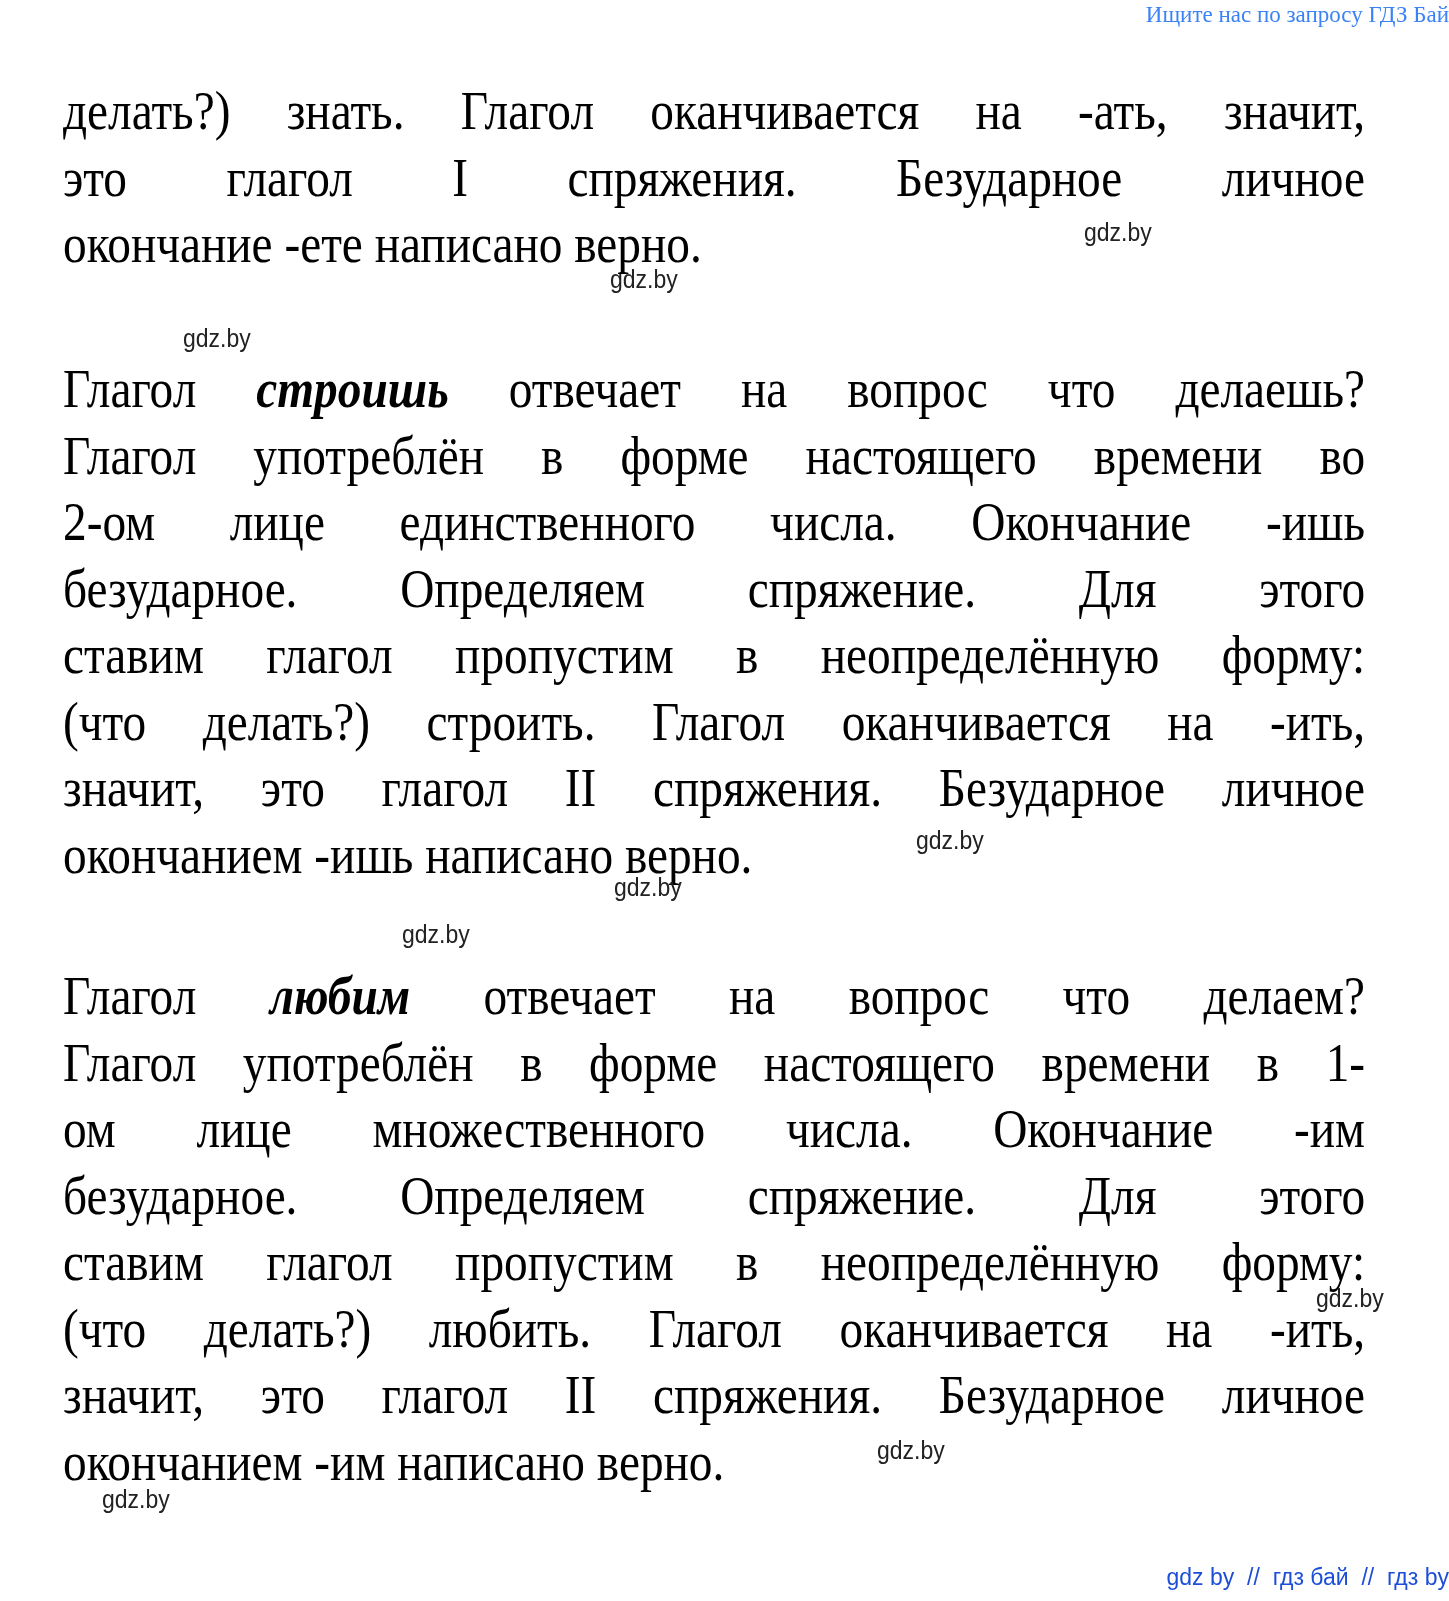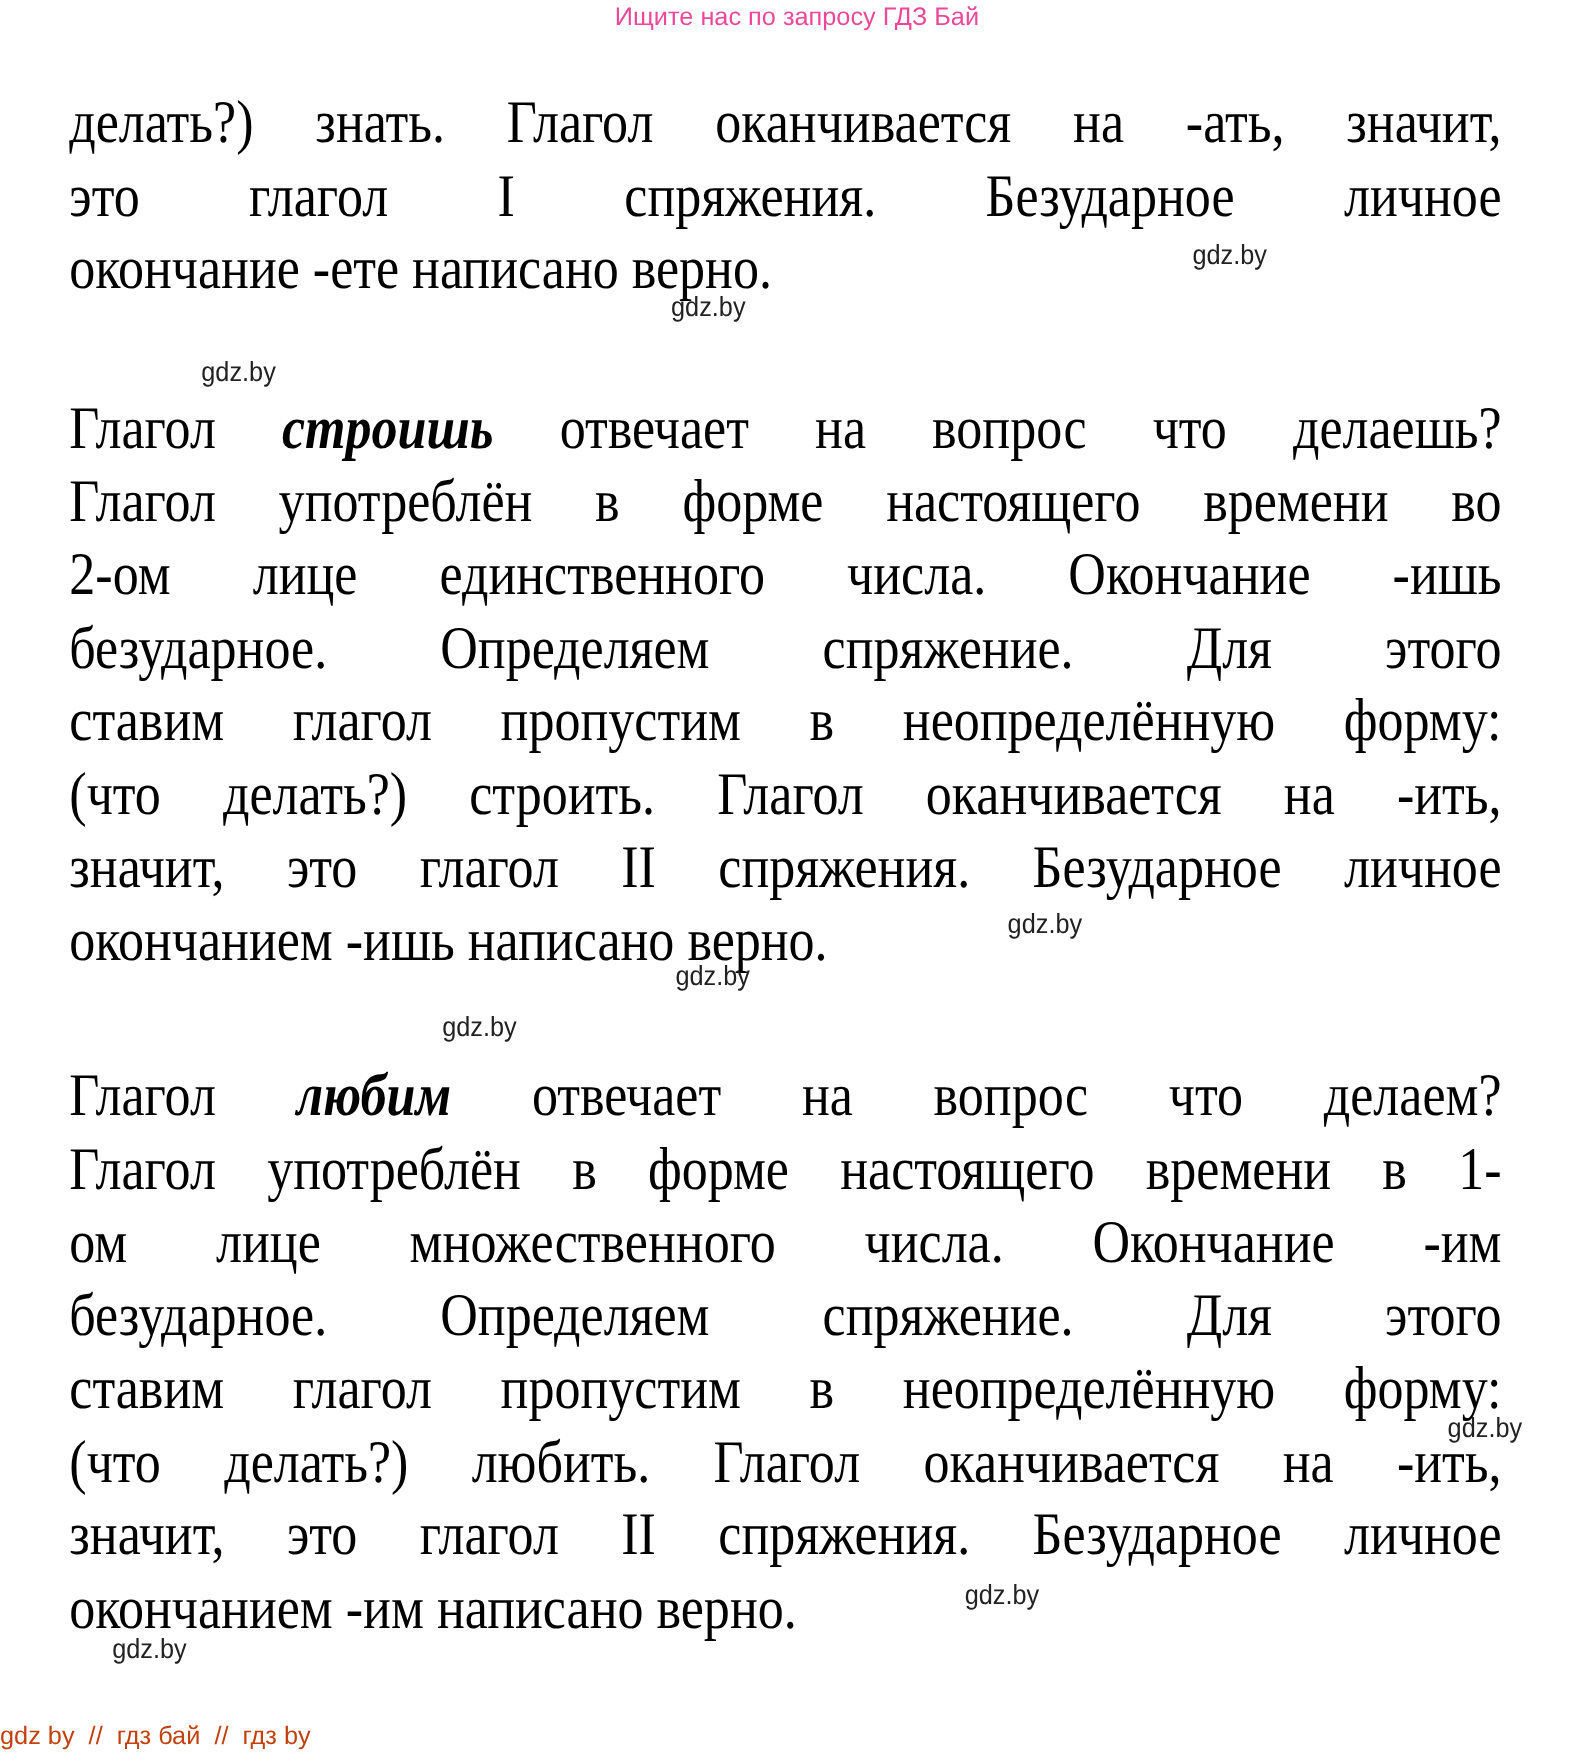--- a/index.html
+++ b/index.html
@@ -1,24 +1,24 @@
 <!DOCTYPE html>
 <html><head>
   <meta charset="utf-8">
   <style>
     html, body { margin: 0; padding: 0; background: #ffffff; }
     body { width: 1449px; height: 1601px; position: relative; overflow: hidden; }
     .header-link {
       position: absolute; top: 0; left: 0; width: 1449px; height: 30px;
-      text-align: center; font-family: Liberation Sans, sans-serif;
-      font-size: 23px; line-height: 30px; color: #ec4899;
+      text-align: right; font-family: Liberation Serif, serif;
+      font-size: 23px; line-height: 30px; color: #3b82f6;
     }
     .footer {
-      position: absolute; left: 0; top: 1564px; width: 1449px; text-align: left;
-      font-family: "Liberation Sans", sans-serif; font-size: 23px; color: #c2410c;
+      position: absolute; left: 0; top: 1564px; width: 1449px; text-align: right;
+      font-family: "Liberation Sans", sans-serif; font-size: 23px; color: #1d4ed8;
       word-spacing: 0;
     }
     .footer span { white-space: pre; }
     .body-text {
       position: absolute; left: 63px; width: 1302px;
       font-family: "Liberation Serif", serif; font-size: 55px; line-height: 66.5px;
       color: #000000; text-align: justify; text-align-last: left;
       transform: scaleX(0.86); transform-origin: left top;
       width: 1514px;
     }

